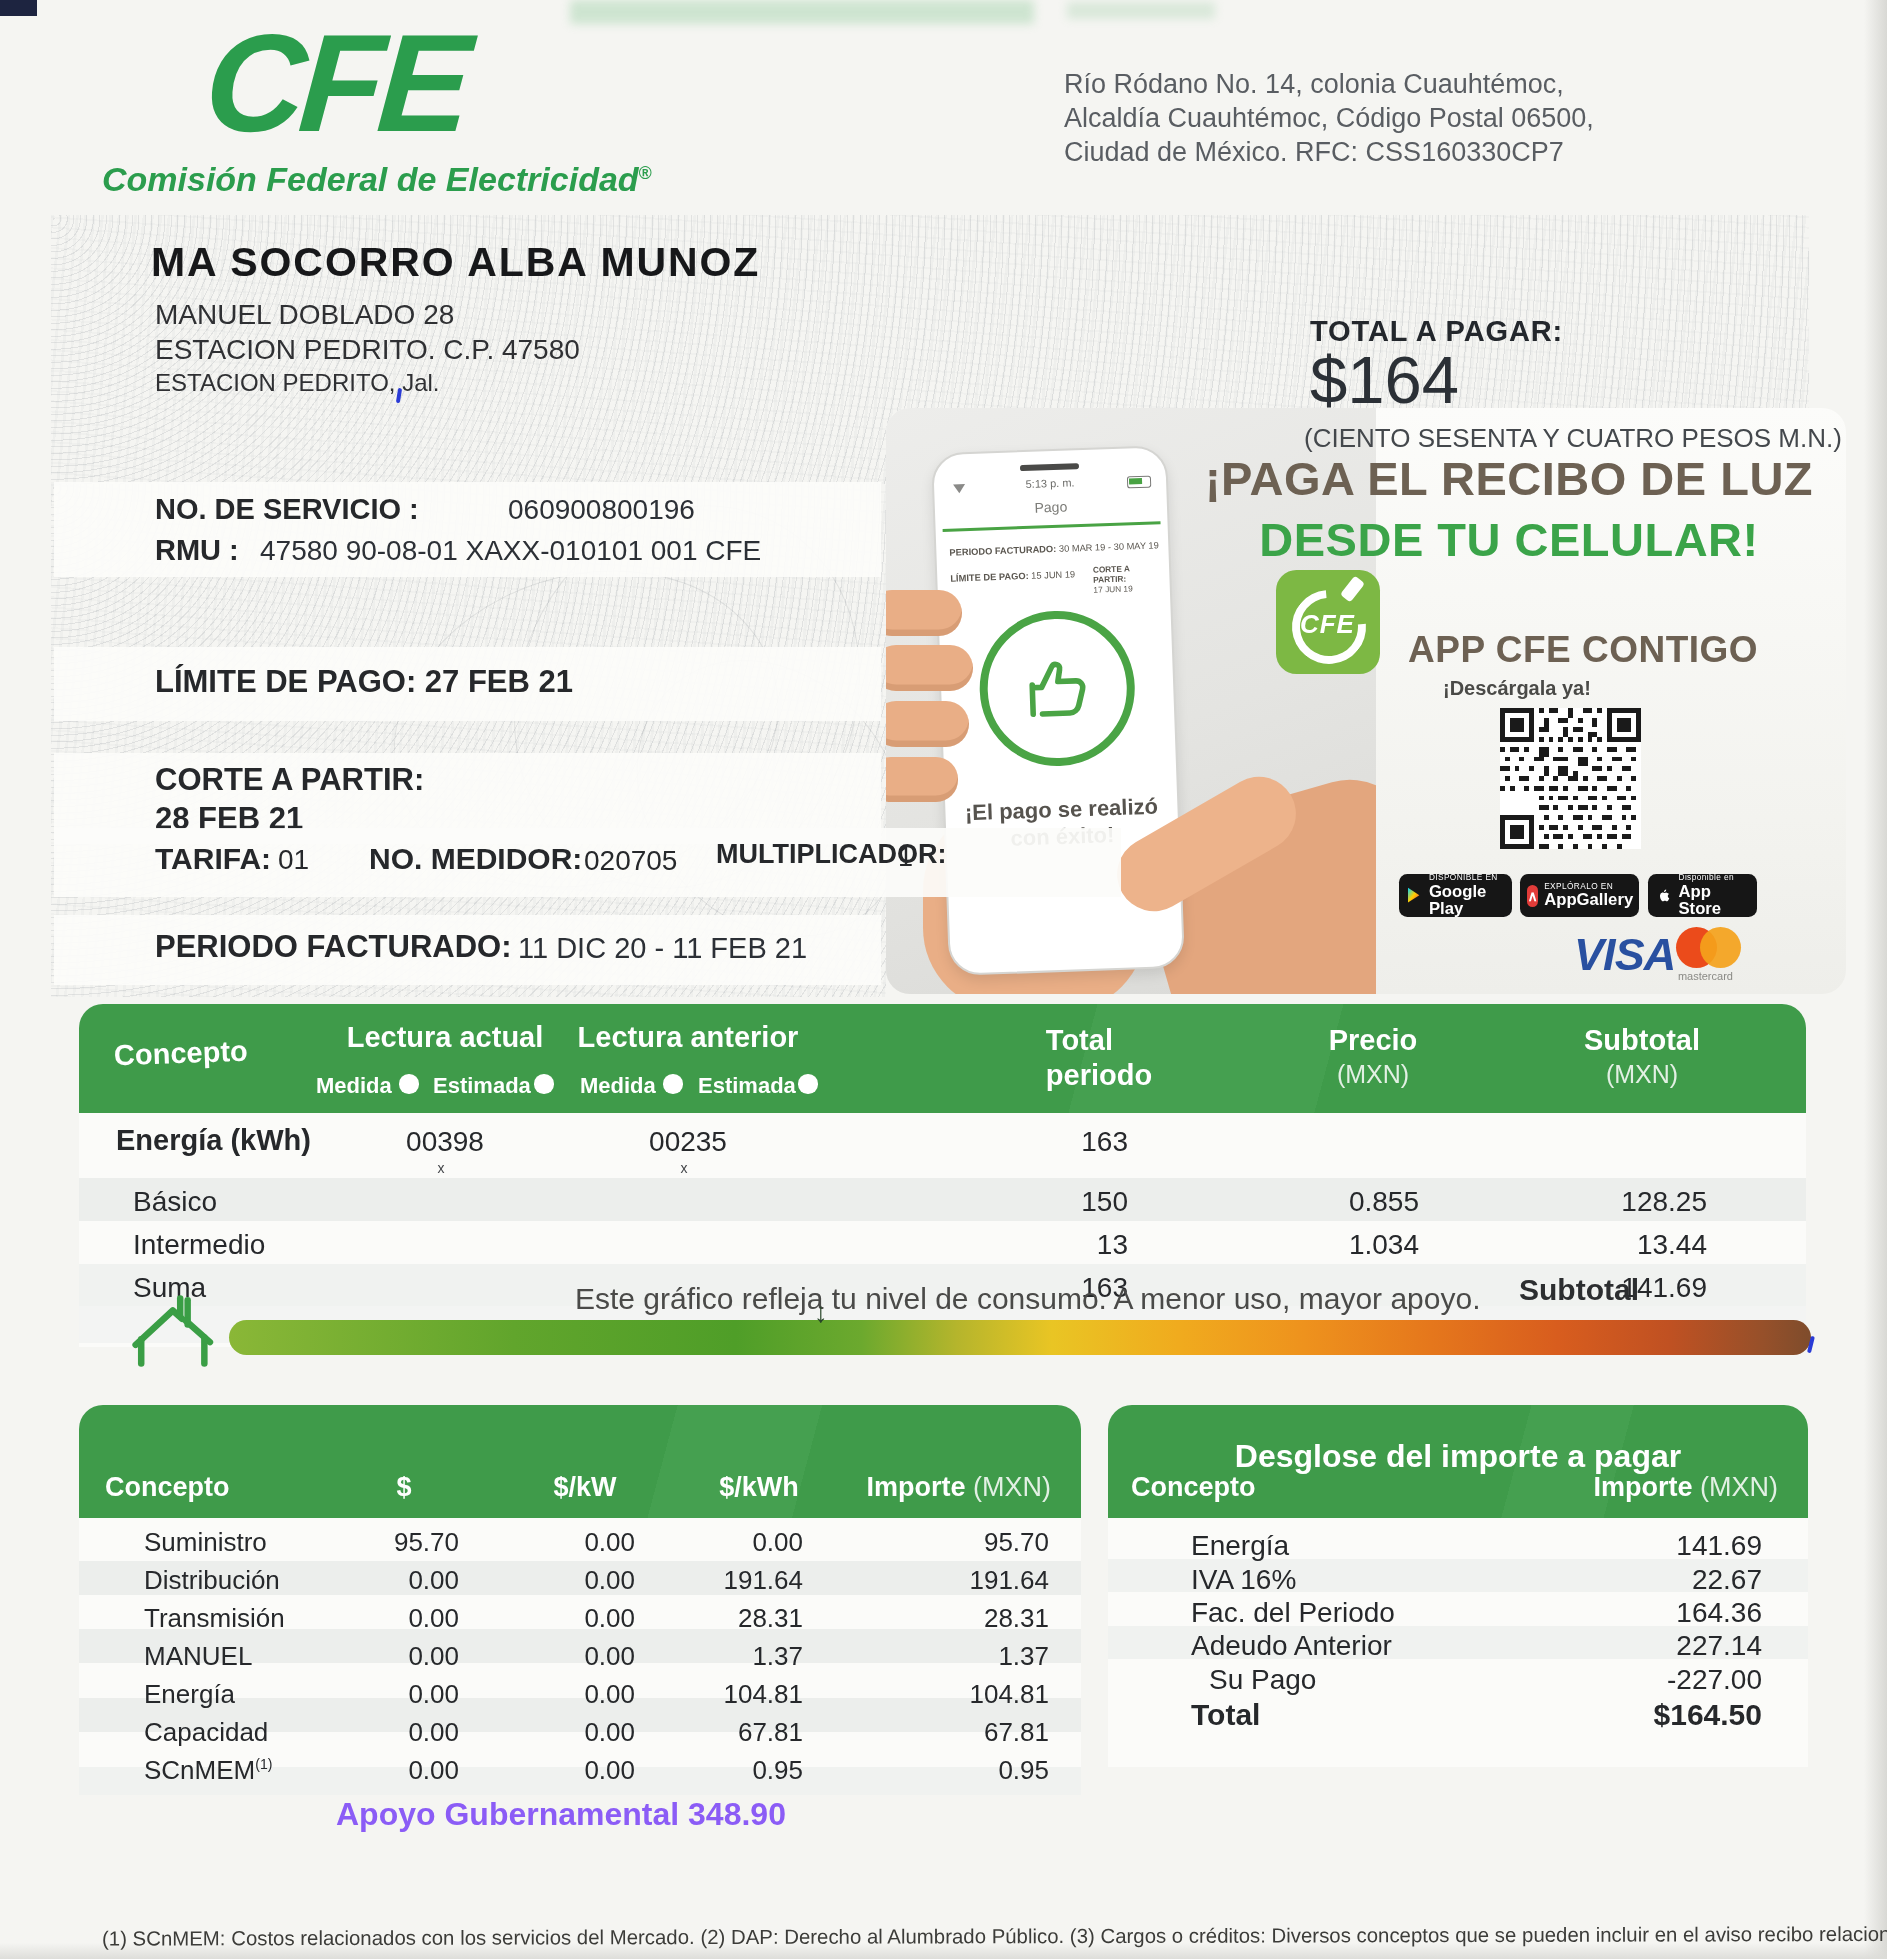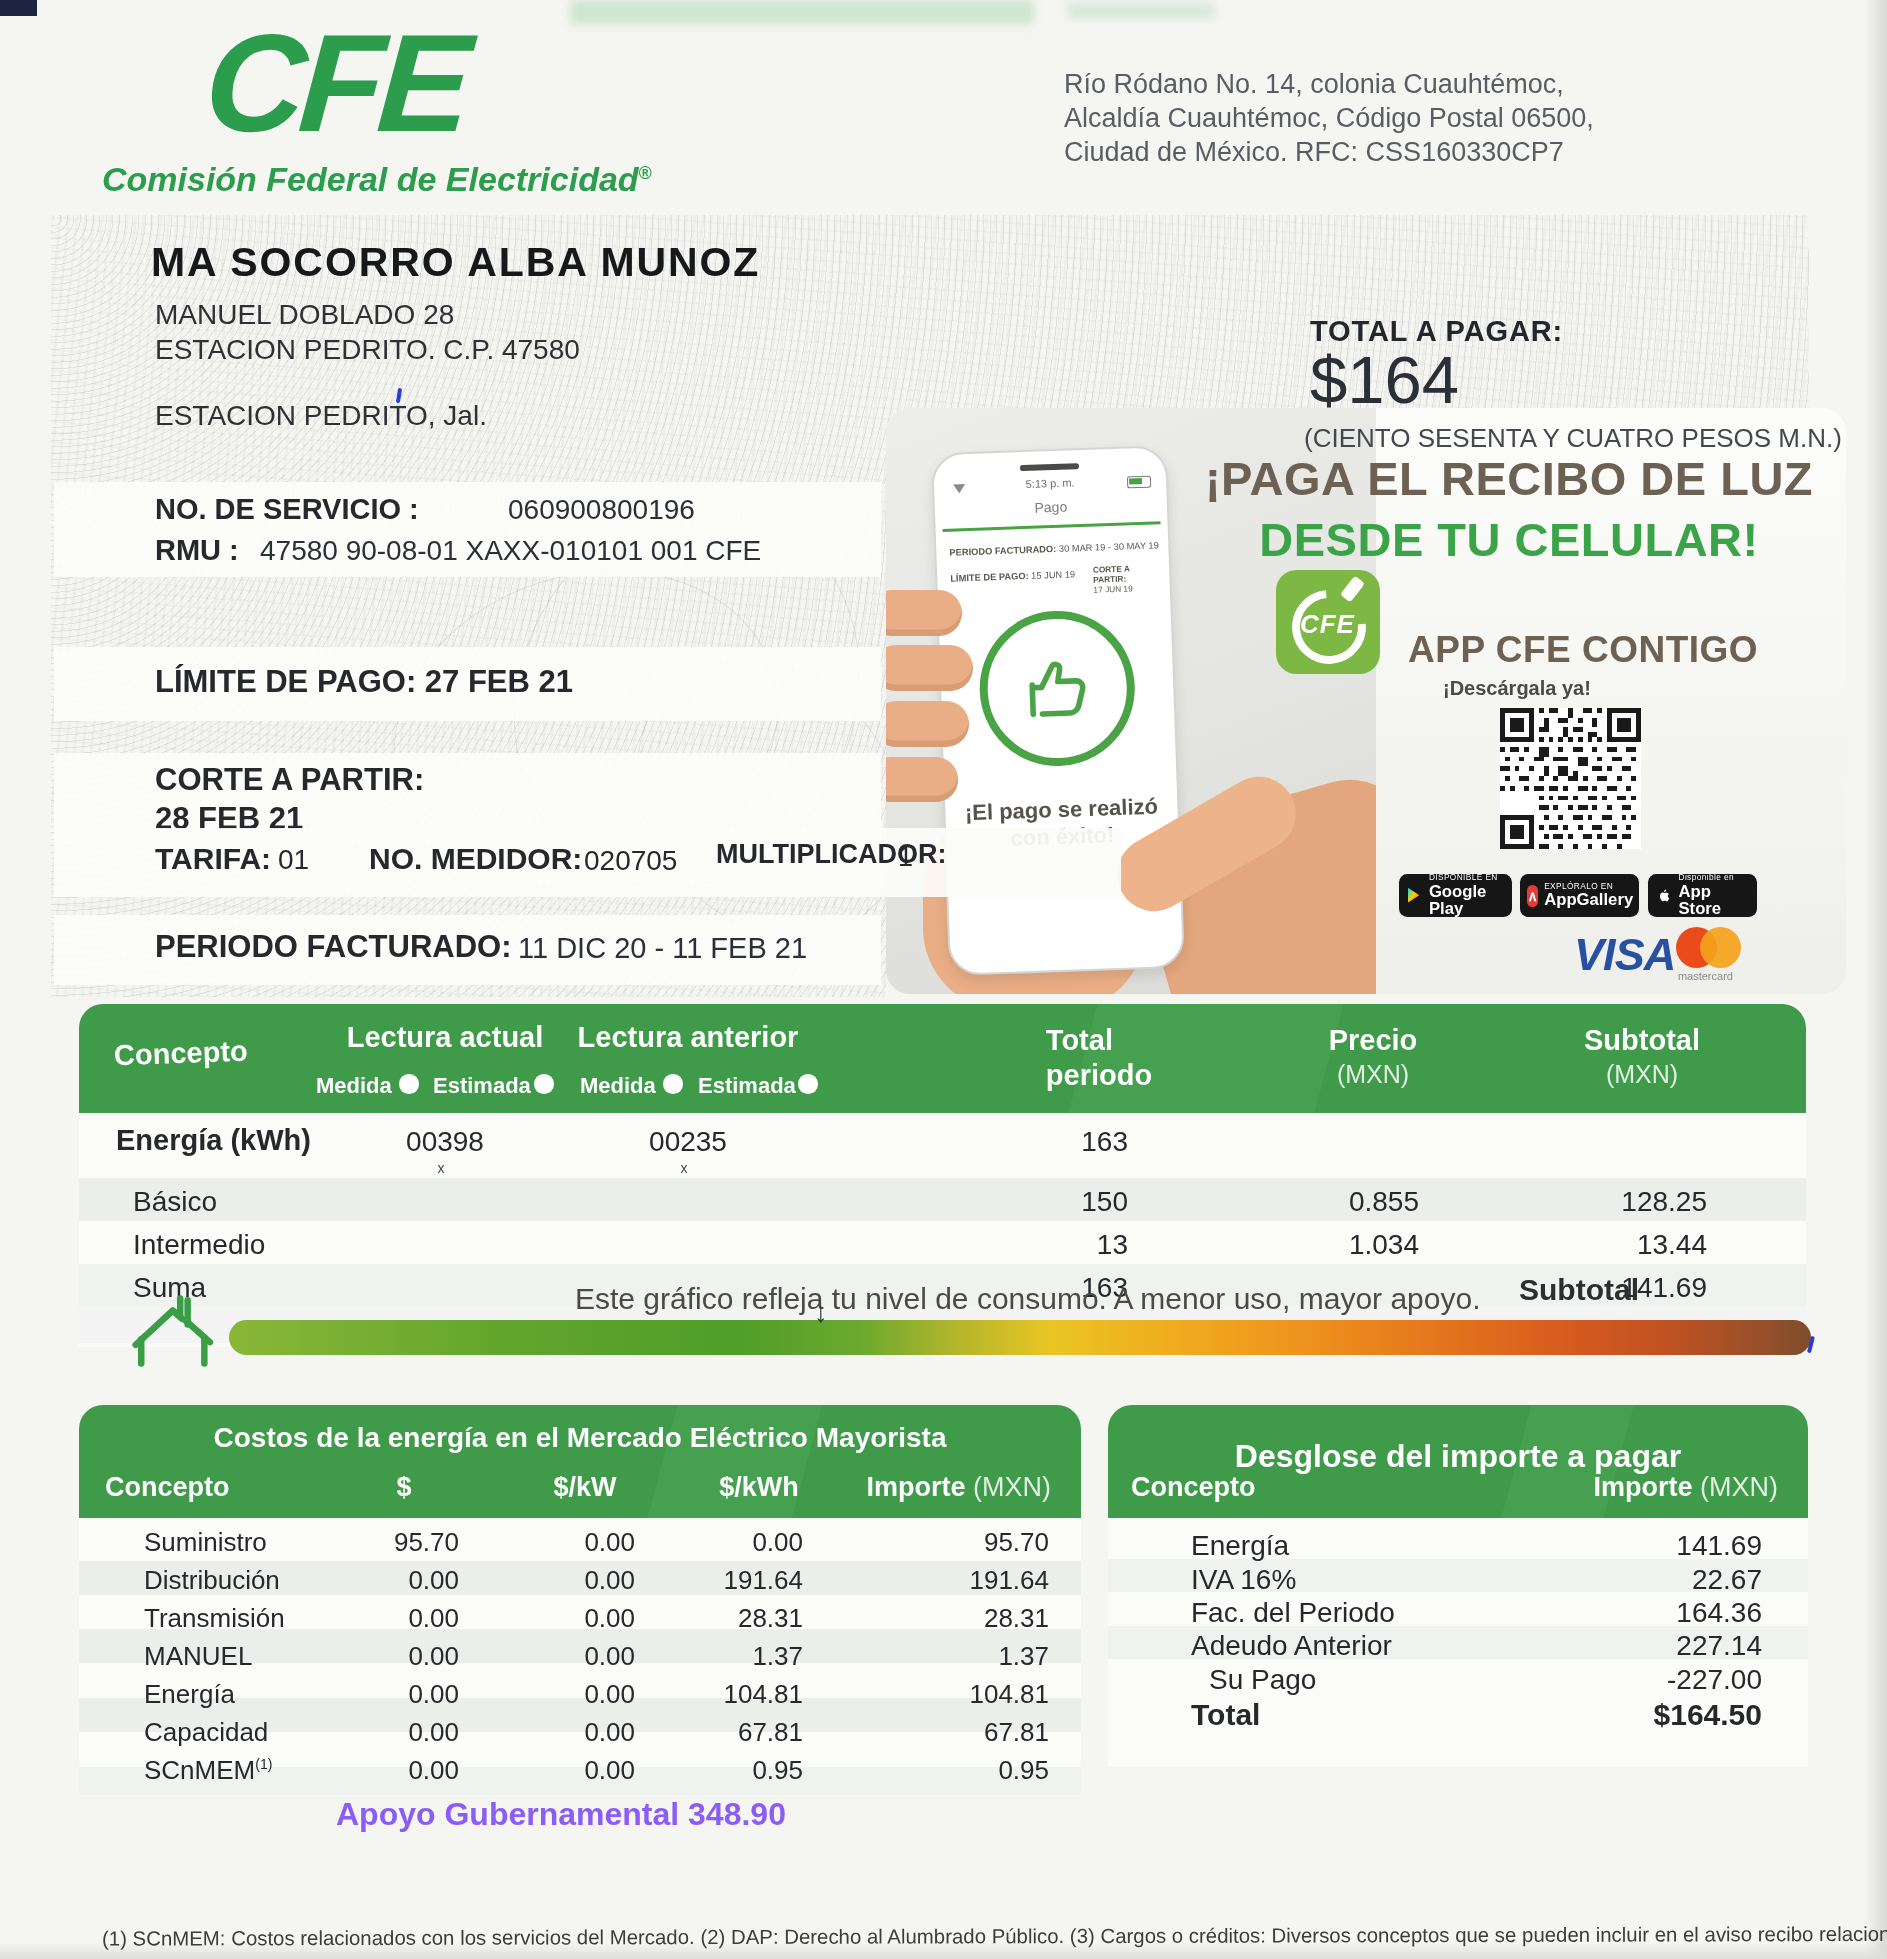--- a/index.html
+++ b/index.html
@@ -69,21 +69,21 @@
 
   <div class="abs" style="left:1064px;top:67px;width:594px;line-height:34px;">
     <div class="nw" style="font-size:27px;color:#595d62;">Río Ródano No. 14, colonia Cuauhtémoc,</div>
     <div class="nw" style="font-size:27px;color:#595d62;">Alcaldía Cuauhtémoc, Código Postal 06500,</div>
     <div class="nw" style="font-size:27px;color:#595d62;">Ciudad de México. RFC: CSS160330CP7</div>
   </div>
 
   <div class="abs b nw" style="left:151px;top:239px;font-size:41px;letter-spacing:1.9px;color:#17181a;">MA SOCORRO ALBA MUNOZ</div>
   <div class="abs nw" style="left:155px;top:299px;font-size:28px;color:#2f3033;">MANUEL DOBLADO 28</div>
   <div class="abs nw" style="left:155px;top:334px;font-size:28px;color:#2f3033;">ESTACION PEDRITO. C.P. 47580</div>
-  <div class="abs nw" style="left:155px;top:369px;font-size:28px;color:#2f3033;margin-top:31px;">ESTACION PEDRITO, Jal.</div>
+  <div class="abs nw" style="left:155px;top:369px;font-size:24px;color:#2f3033;">ESTACION PEDRITO, Jal.</div>
   <div class="abs" style="left:397px;top:388px;width:3.7px;height:15px;background:#2a3bd6;border-radius:1.9px;transform:rotate(9deg);"></div>
 
   <div class="abs b nw" style="left:1310px;top:315px;font-size:29px;letter-spacing:0.9px;color:#23272c;z-index:4;">TOTAL A PAGAR:</div>
   <div class="abs nw" style="left:1310px;top:341px;font-size:67px;font-weight:500;color:#2b3036;z-index:4;">$164</div>
   <div class="abs nw" style="left:1304px;top:423px;font-size:26px;color:#44484c;z-index:4;">(CIENTO SESENTA Y CUATRO PESOS  M.N.)</div>
 
   <div class="abs strip" style="left:54px;top:482px;width:827px;height:95px;"></div>
   <div class="abs b nw" style="left:155px;top:493px;font-size:29px;">NO. DE SERVICIO :</div>
   <div class="abs nw" style="left:508px;top:494px;font-size:28px;color:#2c3036;">060900800196</div>
   <div class="abs b nw" style="left:155px;top:534px;font-size:29px;">RMU :</div>
@@ -402,21 +402,20 @@
     </g>
   </svg>
   <div class="abs" style="left:229px;top:1320px;width:1582px;height:35px;border-radius:20.4px;
               background:linear-gradient(90deg,#8ab737 0%,#61a52c 18%,#4f9e28 32%,#6ca92e 40%,#b5b52c 46%,#e9c524 52%,#f0ab1e 60%,#ee921d 68%,#e5771c 76%,#d85d1e 84%,#c05122 91%,#96502a 97%,#7e4c2c 100%);"></div>
   <div class="abs nw" style="left:814px;top:1297px;font-size:28px;color:#274427;">↓</div>
   <div class="abs" style="left:1809px;top:1336px;width:3.7px;height:16.7px;background:#2a3bd6;border-radius:1.9px;transform:rotate(14deg);"></div>
 
   <div class="abs" style="left:79px;top:1405px;width:1002px;height:390px;">
     <div class="abs tbody" style="left:0;top:113px;width:100%;height:276px;"></div>
     <div class="abs ghead rtop" style="left:0;top:0;width:100%;height:113px;">
-      <div class="abs b nw ctr" style="left:501px;top:16.7px;font-size:28px;">Costos de la energía en el Mercado Eléctrico Mayorista</div>
       <div class="abs b nw" style="left:26px;top:67px;font-size:27px;">Concepto</div>
       <div class="abs b nw ctr" style="left:325px;top:67px;font-size:27px;">$</div>
       <div class="abs b nw ctr" style="left:506px;top:67px;font-size:27px;">$/kW</div>
       <div class="abs b nw ctr" style="left:680px;top:67px;font-size:27px;">$/kWh</div>
       <div class="abs nw rt" style="left:770px;top:67px;width:202px;font-size:27px;">
         <span class="b">Importe</span>
         <span style="opacity:.85;">(MXN)</span>
       </div>
     </div>
 

